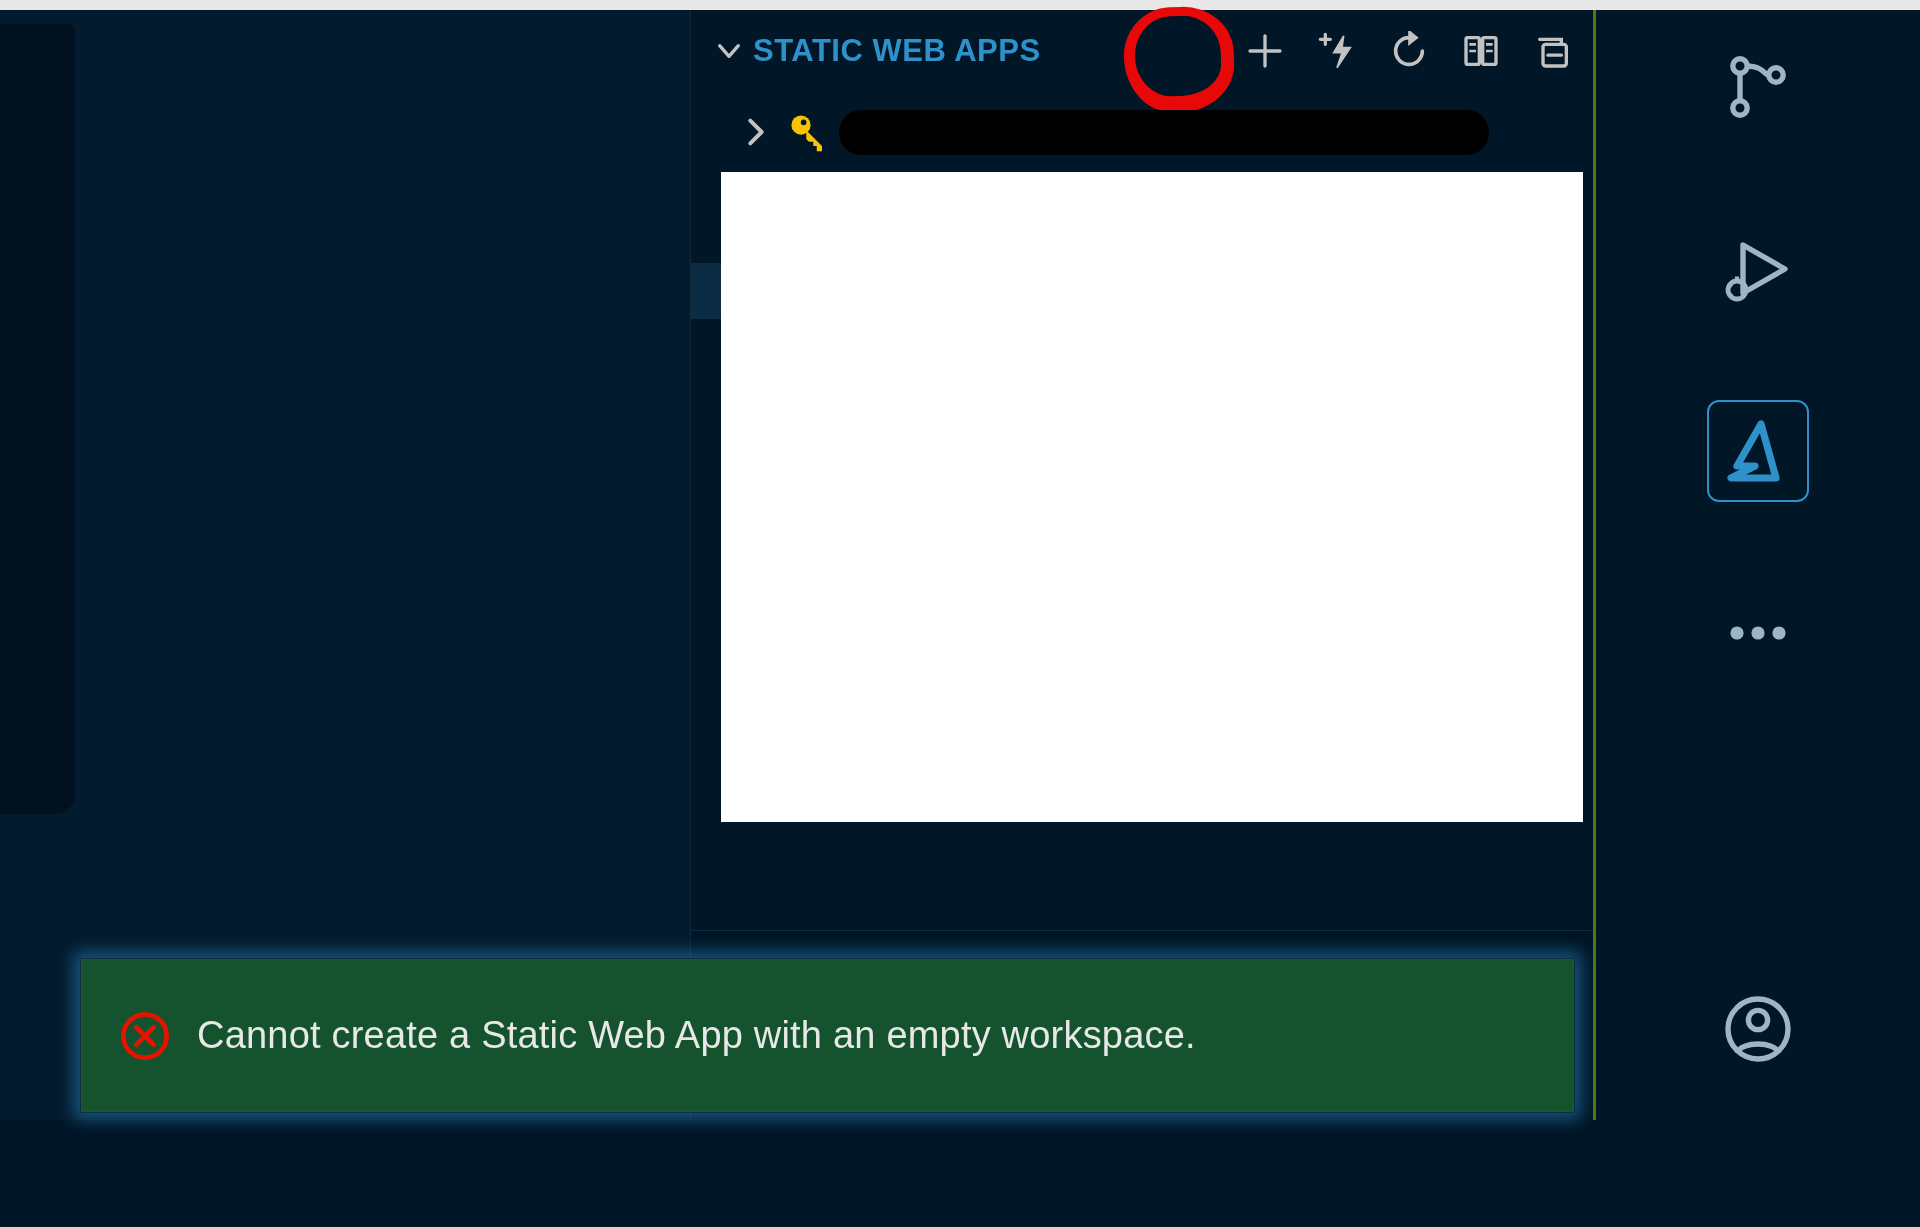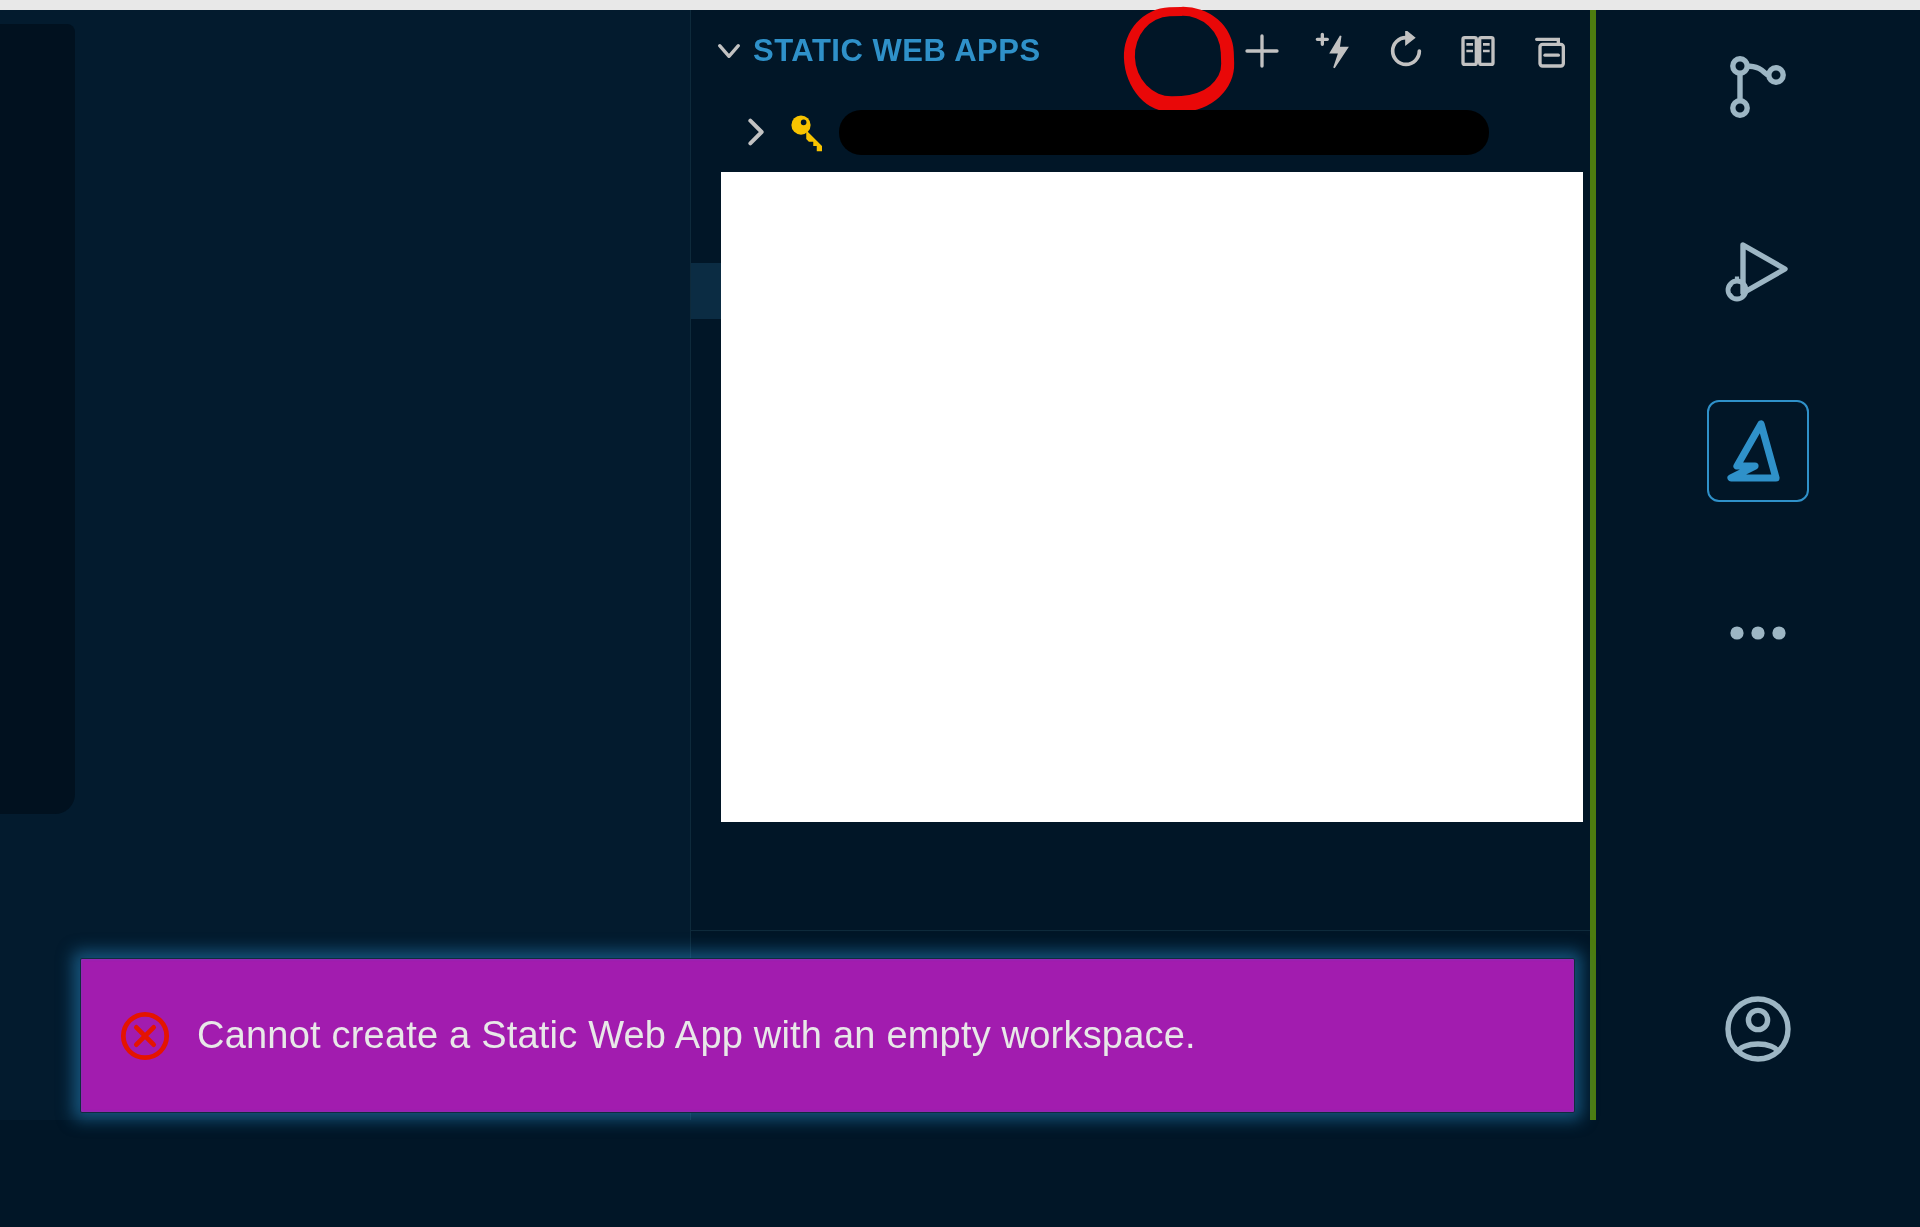--- a/index.html
+++ b/index.html
@@ -27,21 +27,21 @@
     background: #01111f;
     border-top-right-radius: 8px;
     border-bottom-right-radius: 20px;
   }
 
   .panel {
     position: absolute;
     top: 10px; left: 690px; width: 906px; height: 1110px;
     background: #011627;
     border-left: 1px solid #0e2a3b;
-    border-right: 6px solid #4d7c0f;
+    border-right: 3px solid #4d7c0f;
   }
 
   .section-header {
     position: absolute;
     top: 11px; left: 0; right: 0;
     height: 60px;
     display: flex;
     align-items: center;
     padding-left: 22px;
   }
@@ -159,21 +159,21 @@
   }
   .ab-bottom {
     margin-top: auto;
     margin-bottom: 46px;
   }
 
   .notification {
     position: absolute;
     left: 80px; top: 958px;
     width: 1495px; height: 155px;
-    background: #a21caf;
+    background: #14532d;
     border: 1px solid #102c3e;
     box-shadow: 0 0 16px 7px rgba(40,140,200,0.5), inset 0 0 3px rgba(40,140,200,0.3);
     display: flex; align-items: center;
     padding-left: 38px;
     border-radius: 2px;
   }
   .notif-icon { width: 52px; height: 52px; flex: 0 0 auto; }
   .notif-text {
     margin-left: 26px;
     font-size: 38px;

